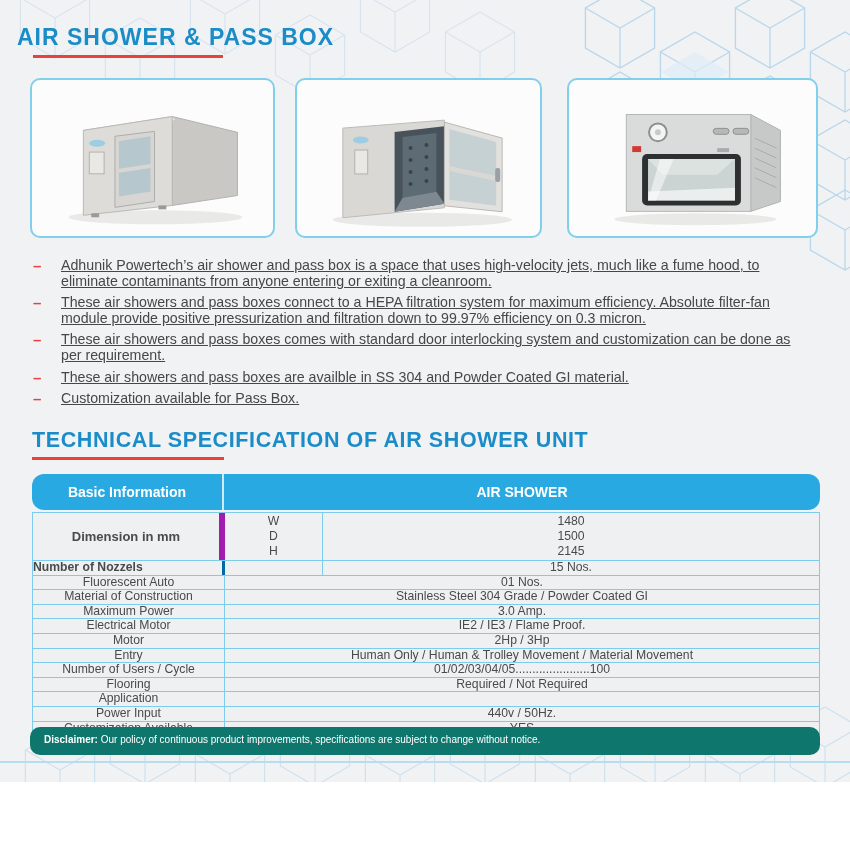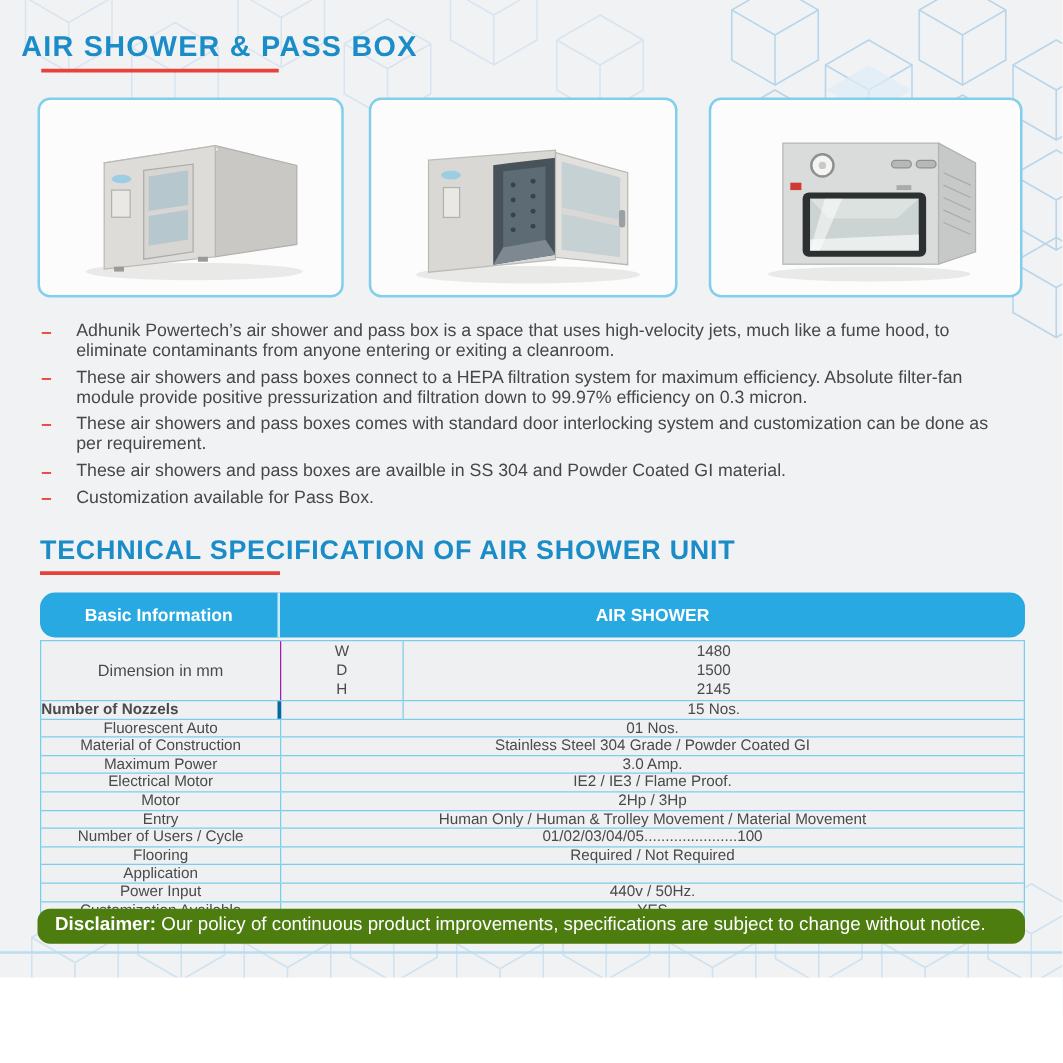--- a/index.html
+++ b/index.html
@@ -22,51 +22,51 @@
   .photo-box{position:absolute;top:78px;height:160px;background:#fcfcfc;
     border:2px solid #82cfec;border-radius:10px;box-sizing:border-box;overflow:hidden;}
   #pb1{left:30px;width:245px;}
   #pb2{left:295px;width:247px;}
   #pb3{left:567px;width:251px;}
   .photo-box svg{width:100%;height:100%;display:block;}
 
   .bullets{position:absolute;left:33px;top:258px;width:772px;}
   .bullet{display:flex;margin-bottom:6px;font-size:14.2px;line-height:15.6px;color:#474748;}
   .bullet .dash{flex:none;width:28px;color:#e8423a;font-weight:bold;font-size:15px;line-height:15px;}
-  .bullet .btxt{flex:1;}
+  .bullet .btxt{flex:1;text-decoration:underline;}
 
   .section-title{position:absolute;left:32px;top:428px;margin:0;font-size:21.5px;font-weight:bold;
     color:#1a8cc8;letter-spacing:0.6px;}
 
   .spec-table{position:absolute;left:32px;top:474px;width:788px;font-size:12.2px;color:#4a4a4b;}
   .thead{display:flex;height:36px;background:#29a9e1;border-radius:12px;color:#fff;
     font-weight:bold;font-size:14px;align-items:center;}
   .thead .hc1{width:192px;text-align:center;border-right:2px solid #cdeaf7;height:100%;
     display:flex;align-items:center;justify-content:center;box-sizing:border-box;}
   .thead .hc2{flex:1;text-align:center;}
   .tbody{margin-top:2px;border:1px solid #7ccdeb;background:#eef0f2;}
   .dim-row{display:flex;height:47px;border-bottom:1px solid #7ccdeb;}
-  .dim-label{width:192px;border-right:1px solid #a21caf;display:flex;align-items:center;
-    justify-content:center;box-sizing:border-box;font-size:13px;}
+  .dim-label{width:192px;border-right:6px solid #a21caf;display:flex;align-items:center;
+    justify-content:center;box-sizing:border-box;font-size:13px;font-weight:bold;}
   .dim-axes{width:98px;border-right:1px solid #7ccdeb;display:flex;flex-direction:column;
     justify-content:center;text-align:center;line-height:15.2px;box-sizing:border-box;}
   .dim-values{flex:1;display:flex;flex-direction:column;justify-content:center;
     text-align:center;line-height:15.2px;}
   .noz-row{display:flex;height:13.6px;border-bottom:1px solid #7ccdeb;line-height:13.6px;}
   .noz-row .nl{width:192px;border-right:3px solid #0369a1;text-align:left;box-sizing:border-box;font-weight:bold;}
   .noz-row .nm{width:98px;border-right:1px solid #7ccdeb;box-sizing:border-box;}
   .noz-row .nv{flex:1;text-align:center;}
   .trow{display:flex;height:13.6px;border-bottom:1px solid #7ccdeb;line-height:13.6px;}
   .trow:last-child{border-bottom:none;}
   .trow .tl{width:192px;border-right:1px solid #7ccdeb;text-align:center;box-sizing:border-box;
     white-space:nowrap;overflow:hidden;}
   .trow .tv{flex:1;text-align:center;white-space:nowrap;overflow:hidden;}
 
   .disclaimer{position:absolute;left:30px;top:727px;width:790px;box-sizing:border-box;
-    background:#4d7c0f;border-radius:10px;color:#ffffff;font-size:15px;line-height:16.5px;
+    background:#0f766e;border-radius:10px;color:#ffffff;font-size:10px;line-height:16.5px;
     padding:5px 14px 6px 14px;}
   .disclaimer b{font-weight:bold;}
 </style>
 </head>
 <body>
 
 <div class="gray-area">
   <svg width="850" height="782" viewBox="0 0 850 782">
     <defs>
       <path id="cube" d="M0,-40 L34.6,-20 L34.6,20 L0,40 L-34.6,20 L-34.6,-20 Z M0,0 L34.6,-20 M0,0 L-34.6,-20 M0,0 L0,40" fill="none"></path>

